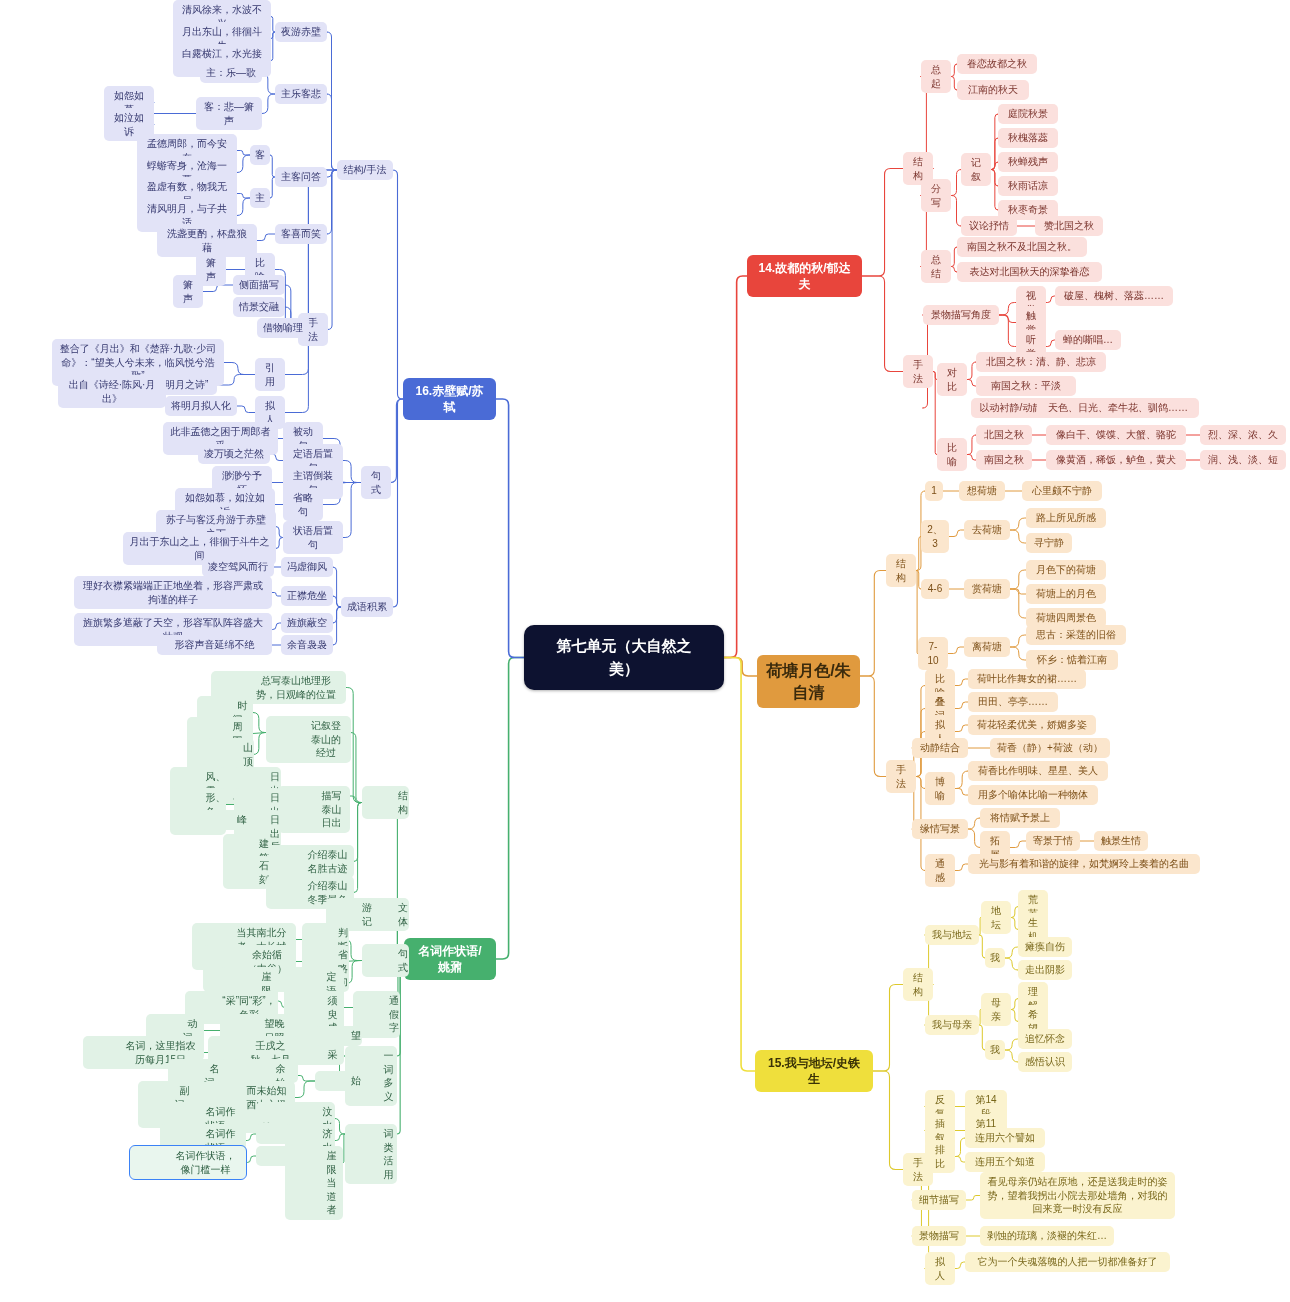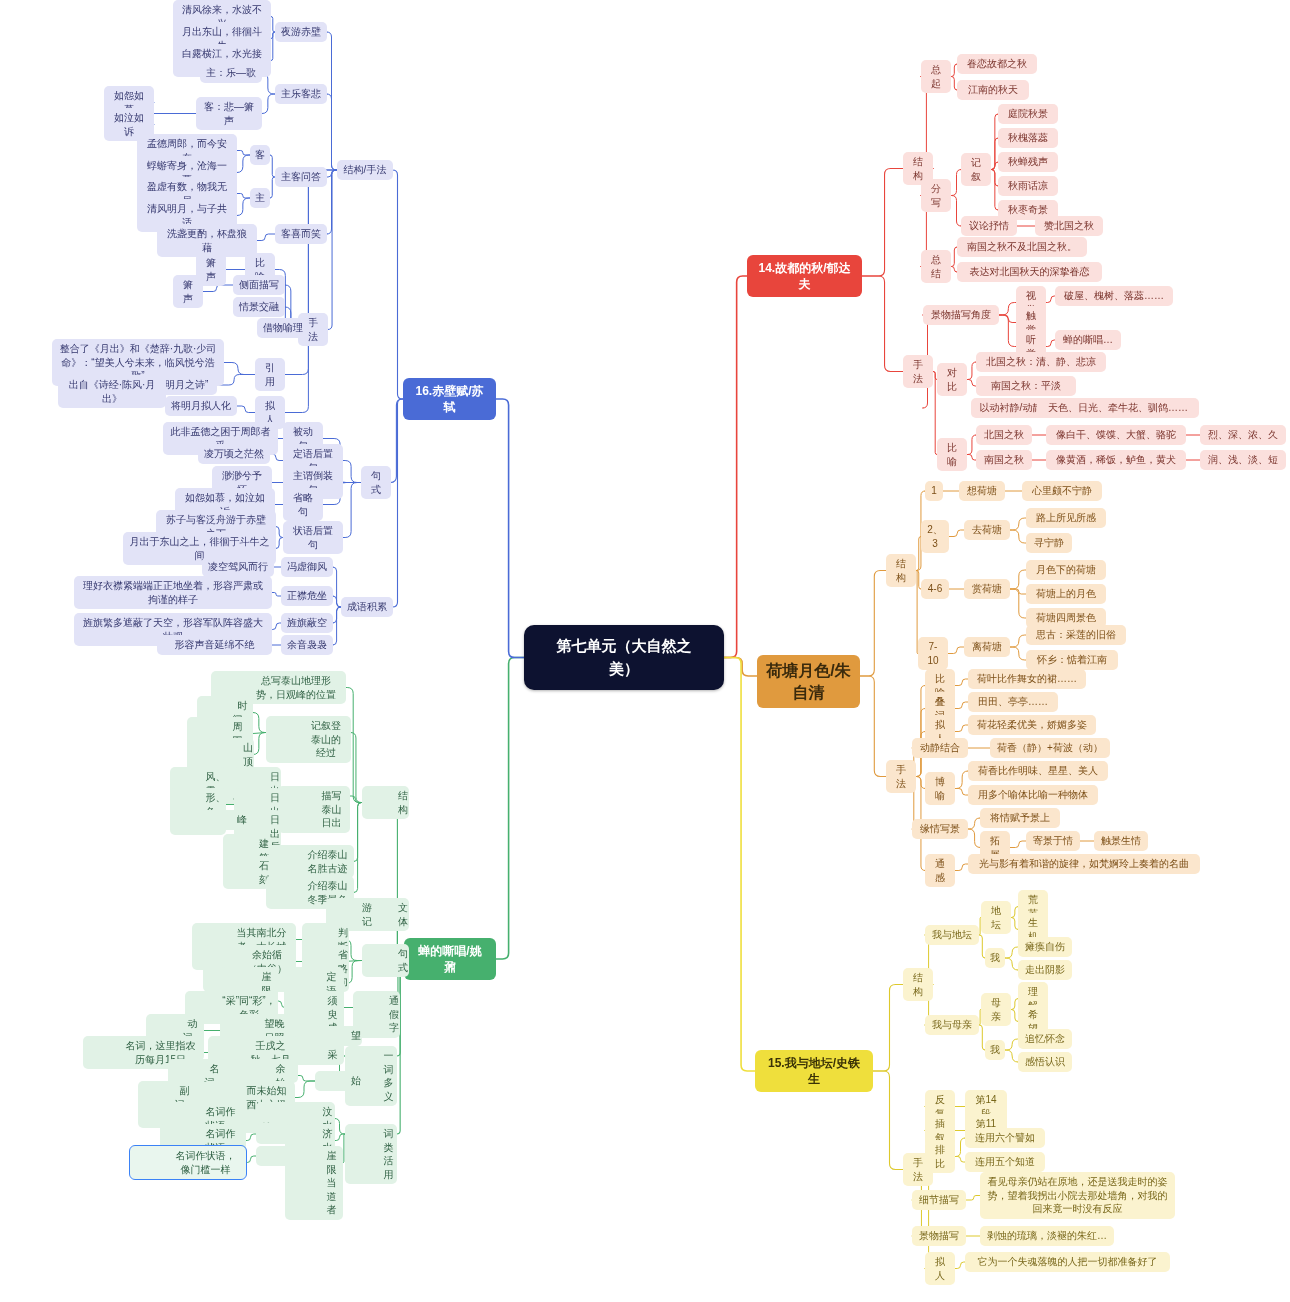--- a/index.html
+++ b/index.html
@@ -338,21 +338,21 @@
       <div class="node b-yel" id="n_g16b2a" style="left: 965px; top: 1114px; width: 42px; min-height: 19px;">第11段</div>
       <div class="node b-yel" id="n_g16b3" style="left: 925px; top: 1140px; width: 30px; min-height: 19px;">排比</div>
       <div class="node b-yel" id="n_g16b3a" style="left: 965px; top: 1128px; width: 80px; min-height: 19px;">连用六个譬如</div>
       <div class="node b-yel" id="n_g16b3b" style="left: 965px; top: 1152px; width: 80px; min-height: 19px;">连用五个知道</div>
       <div class="node b-yel" id="n_g16b4" style="left: 912px; top: 1190px; width: 54px; min-height: 19px;">细节描写</div>
       <div class="node b-yel" id="n_g16b4a" style="left: 980px; top: 1172px; width: 195px; min-height: 42px;">看见母亲仍站在原地，还是送我走时的姿势，望着我拐出小院去那处墙角，对我的回来竟一时没有反应</div>
       <div class="node b-yel" id="n_g16b5" style="left: 912px; top: 1226px; width: 54px; min-height: 19px;">景物描写</div>
       <div class="node b-yel" id="n_g16b5a" style="left: 980px; top: 1226px; width: 134px; min-height: 19px;">剥蚀的琉璃，淡褪的朱红…</div>
       <div class="node b-yel" id="n_g16b6" style="left: 925px; top: 1252px; width: 30px; min-height: 19px;">拟人</div>
       <div class="node b-yel" id="n_g16b6a" style="left: 965px; top: 1252px; width: 205px; min-height: 19px;">它为一个失魂落魄的人把一切都准备好了</div>
-      <div class="node b-grn lvl1" id="n_g17" style="left: 404px; top: 938px; width: 92px; min-height: 26px;">蝉的嘶唱/姚鼐</div>
+      <div class="node b-grn lvl1" id="n_g17" style="left: 404px; top: 938px; width: 92px; min-height: 26px;">名词作状语/姚鼐</div>
       <div class="node b-grn" id="n_g17a" style="left: 362px; top: 786px; width: 30px; min-height: 19px;">结构</div>
       <div class="node b-grn" id="n_g17a1" style="left: 211px; top: 671px; width: 135px; min-height: 19px;">总写泰山地理形势，日观峰的位置</div>
       <div class="node b-grn" id="n_g17a2" style="left: 266px; top: 716px; width: 85px; min-height: 19px;">记叙登泰山的经过</div>
       <div class="node b-grn" id="n_g17a2a" style="left: 197px; top: 696px; width: 56px; min-height: 19px;">时间、路径</div>
       <div class="node b-grn" id="n_g17a2b" style="left: 187px; top: 717px; width: 66px; min-height: 19px;">周围山川形势</div>
       <div class="node b-grn" id="n_g17a2c" style="left: 207px; top: 738px; width: 46px; min-height: 19px;">山顶所见</div>
       <div class="node b-grn" id="n_g17a3" style="left: 278px; top: 786px; width: 72px; min-height: 19px;">描写泰山日出</div>
       <div class="node b-grn" id="n_g17a3a" style="left: 234px; top: 767px; width: 40px; min-height: 19px;">日出前</div>
       <div class="node b-grn" id="n_g17a3a1" style="left: 170px; top: 767px; width: 56px; min-height: 19px;">风、雪、云</div>
       <div class="node b-grn" id="n_g17a3b" style="left: 234px; top: 788px; width: 40px; min-height: 19px;">日出时</div>

